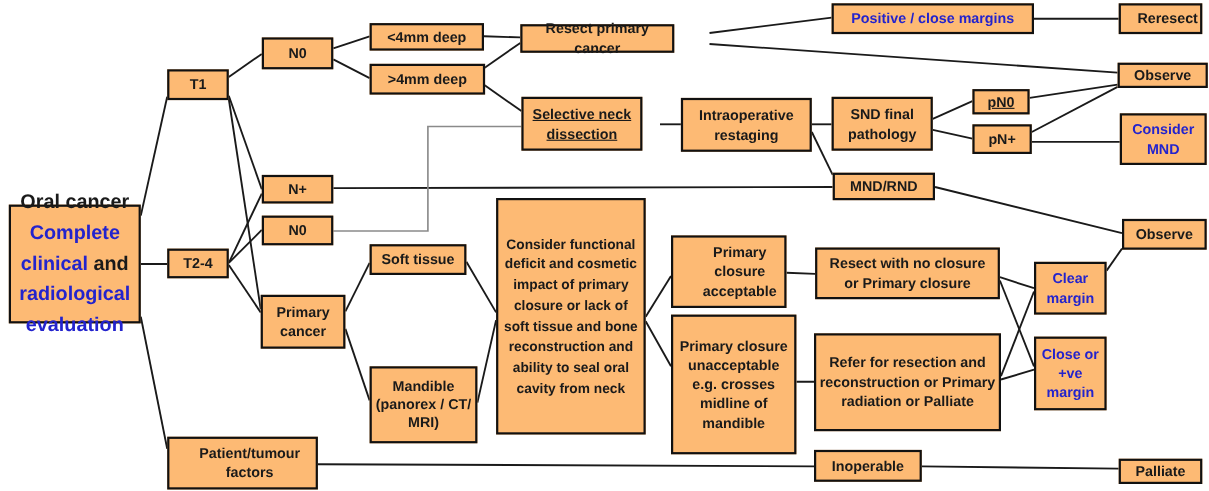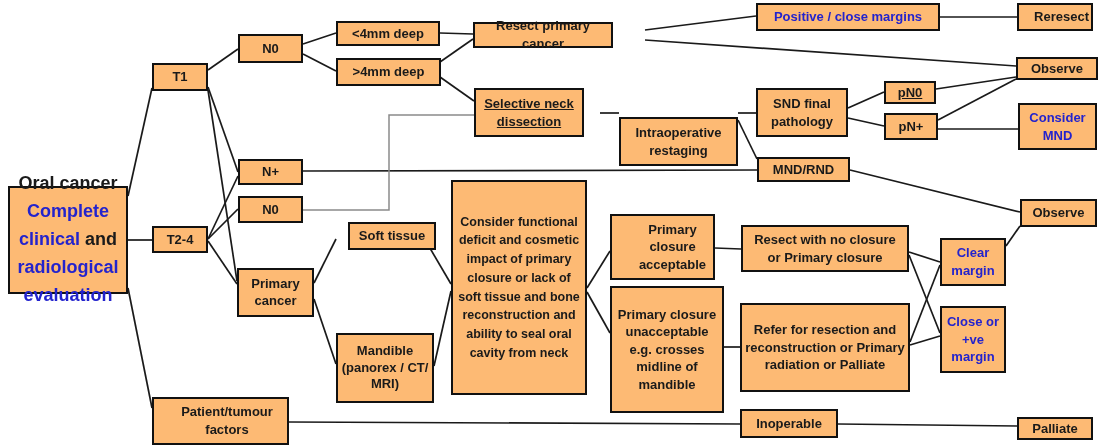--- a/index.html
+++ b/index.html
@@ -113,21 +113,21 @@
   <div class="node" style="left:1017px;top:3px;width:76px;height:28px;padding-left:16px;">
       <span>Reresect</span>
     </div>
   <div class="node" style="left:1016px;top:57px;width:82px;height:23px;">
       <span>Observe</span>
     </div>
 
   <div class="node" style="left:474px;top:88px;width:110px;height:49px;text-decoration:underline;">
       <span>Selective neck dissection</span>
     </div>
-  <div class="node" style="left:619px;top:89px;width:119px;height:49px;margin-top:28px;">
+  <div class="node" style="left:619px;top:89px;width:119px;height:49px;">
       <span>Intraoperative restaging</span>
     </div>
   <div class="node" style="left:756px;top:88px;width:92px;height:49px;">
       <span>SND final pathology</span>
     </div>
   <div class="node" style="left:884px;top:81px;width:52px;height:23px;text-decoration:underline;">
       <span>pN0</span>
     </div>
   <div class="node" style="left:884px;top:113px;width:54px;height:27px;">
       <span>pN+</span>
@@ -145,21 +145,21 @@
   <div class="node" style="left:757px;top:157px;width:93px;height:25px;">
       <span>MND/RND</span>
     </div>
   <div class="node" style="left:1020px;top:199px;width:77px;height:28px;">
       <span>Observe</span>
     </div>
 
   <div class="node" style="left:152px;top:226px;width:56px;height:27px;">
       <span>T2-4</span>
     </div>
-  <div class="node" style="left:336px;top:222px;width:88px;height:28px;margin-left:12px;">
+  <div class="node" style="left:336px;top:222px;width:88px;height:28px;">
       <span>Soft tissue</span>
     </div>
   <div class="node tight" style="left:237px;top:268px;width:77px;height:49px;">
       <span>Primary cancer</span>
     </div>
   <div class="node tight" style="left:336px;top:333px;width:98px;height:70px;">
       <span>Mandible (panorex / CT/ MRI)</span>
     </div>
 
   <div class="node bigbox" style="left:451px;top:180px;width:136px;height:215px;">

